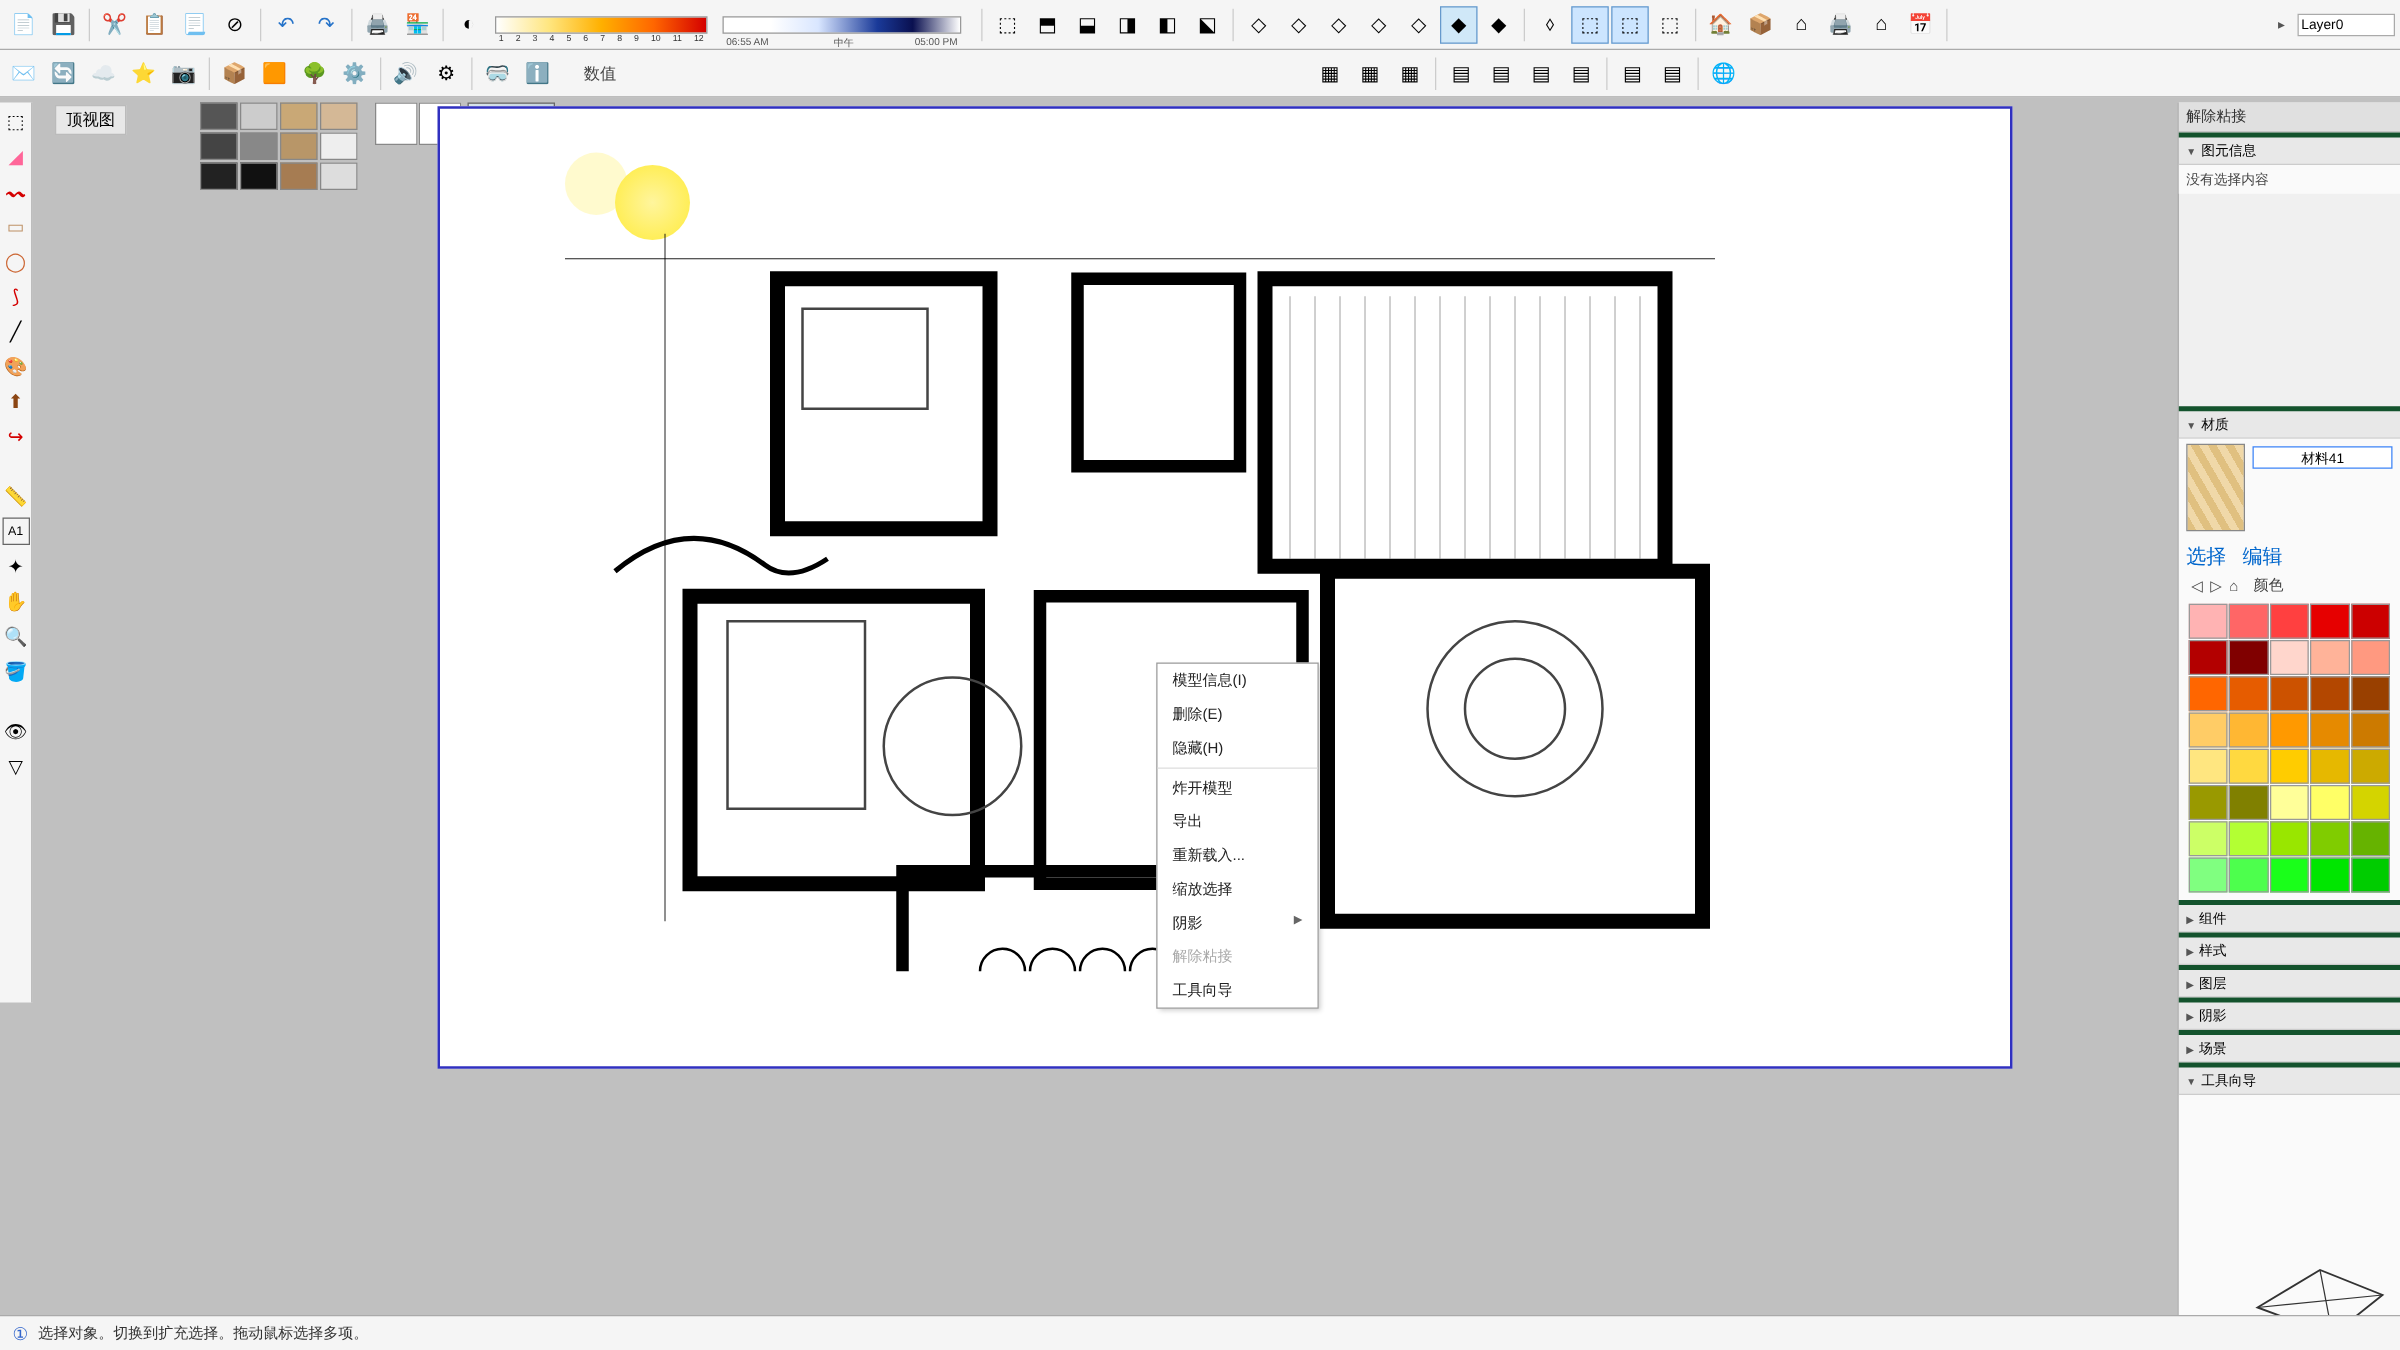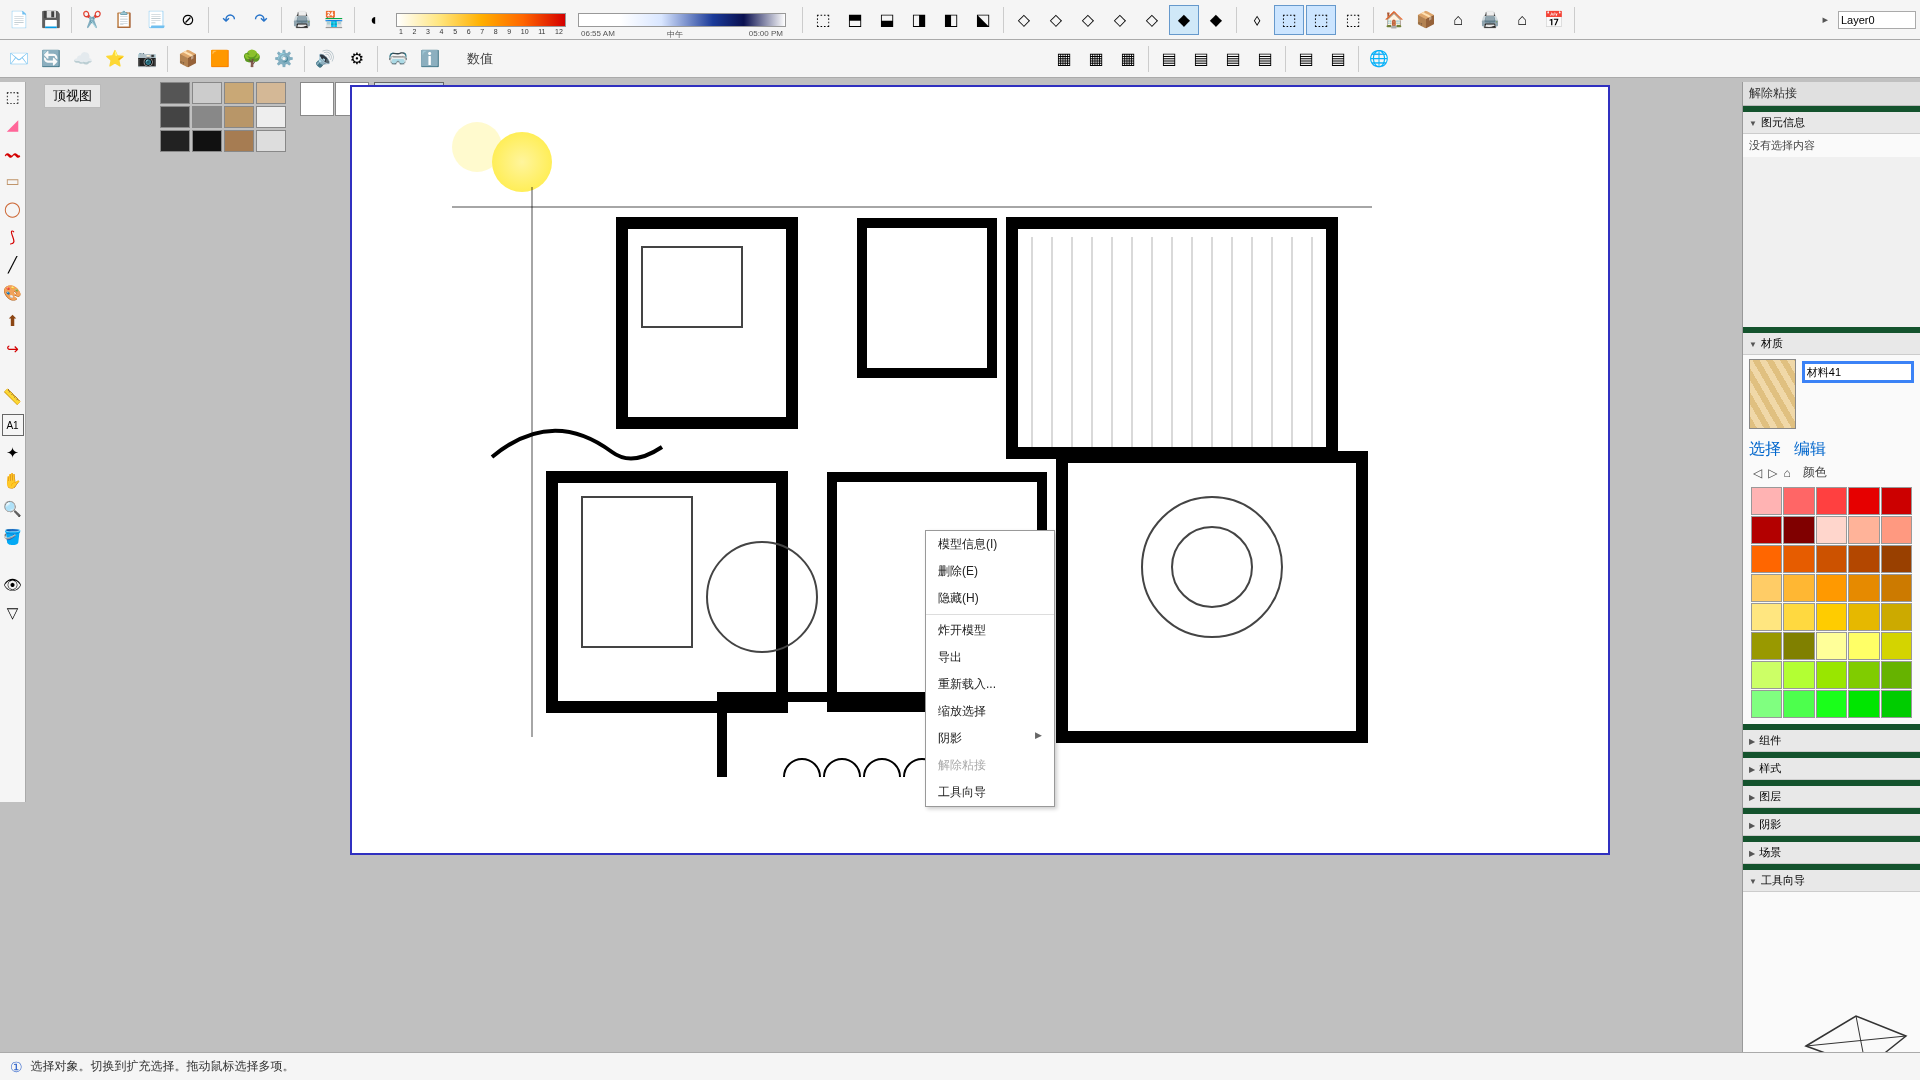--- a/index.html
+++ b/index.html
@@ -4,21 +4,21 @@
 <style>
 * { margin: 0; padding: 0; box-sizing: border-box; }
 body { font-family: "Microsoft YaHei", Arial, sans-serif; font-size: 11px; background: #c0c0c0; overflow: hidden; width: 1920px; height: 1080px; position: relative; }
 
 
 .toolbar-main { background: #f5f5f5; border-bottom: 1px solid #aaa; height: 40px; display: flex; align-items: center; padding: 0 4px; gap: 2px; }
 .tb-btn { width: 30px; height: 30px; display: inline-flex; align-items: center; justify-content: center; border: 1px solid transparent; cursor: pointer; font-size: 16px; }
 .tb-sep { width: 1px; height: 26px; background: #ccc; margin: 0 3px; }
 .time-gradient { width: 170px; height: 14px; background: linear-gradient(to right,#fff,#ffe680,#ffb000,#ff6600,#d40000); border: 1px solid #999; margin-left: 4px; position: relative; }
 .time-labels { position: absolute; top: 14px; left: 0; width: 100%; display: flex; justify-content: space-between; font-size: 7px; padding: 0 2px; color: #333; }
-.time-gradient2 { width: 208px; height: 14px; background: linear-gradient(to right,#fff 0%,#fff 20%,#d9e6ff 40%,#1a3a99 65%,#0a1050 80%,#fff 100%); border:1px solid #999; margin-left: 10px; position: relative; }
+.time-gradient2 { width: 191px; height: 14px; background: linear-gradient(to right,#fff 0%,#fff 20%,#d9e6ff 40%,#1a3a99 65%,#0a1050 80%,#fff 100%); border:1px solid #999; margin-left: 10px; position: relative; }
 .time-text { position: absolute; font-size: 8px; color: #555; }
 
 
 .toolbar-second { background: #f5f5f5; border-bottom: 1px solid #aaa; height: 38px; display: flex; align-items: center; padding: 0 4px; gap: 2px; }
 .label-box { margin-left: 20px; font-size: 13px; color: #444; }
 
 
 .tool-left { position: absolute; left: 0; top: 82px; width: 26px; background: #f5f5f5; border-right: 1px solid #aaa; display: flex; flex-direction: column; align-items: center; padding: 4px 0; gap: 6px; height: 720px; }
 .tl-btn { width: 22px; height: 22px; display: flex; align-items: center; justify-content: center; cursor: pointer; font-size: 15px; }
 
@@ -37,25 +37,25 @@
 
 .context-menu { position: absolute; left: 925px; top: 530px; width: 130px; background: #fff; border: 1px solid #999; box-shadow: 2px 2px 4px rgba(0,0,0,0.2); z-index: 100; font-size: 12px; }
 .cm-item { padding: 5px 12px; cursor: pointer; color: #222; }
 .cm-item.disabled { color: #aaa; cursor: default; }
 .cm-sep { height: 1px; background: #ddd; margin: 2px 0; }
 .cm-arrow { float: right; color: #666; font-size: 9px; }
 
 
 .right-panel { position: absolute; right: 0; top: 82px; width: 178px; bottom: 0; background: #f0f0f0; border-left: 1px solid #999; display: flex; flex-direction: column; }
 .panel-header { background: #e0e0e0; border-bottom: 1px solid #bbb; padding: 3px 6px; font-size: 12px; color: #333; }
-.panel-sec { background: #e8e8e8; border-top: 6px solid #14532d; border-bottom: 1px solid #ccc; padding: 3px 6px; font-size: 11px; cursor: pointer; }
+.panel-sec { background: #e8e8e8; border-top: 4px solid #14532d; border-bottom: 1px solid #ccc; padding: 3px 6px; font-size: 11px; cursor: pointer; }
 .panel-sec::before { content: "▶"; font-size: 8px; margin-right: 4px; color: #555; }
 .panel-sec.expanded::before { content: "▼"; }
 .panel-body { padding: 4px 6px; font-size: 11px; color: #444; background: #fafafa; }
-.mat-name-input { width: 100%; font-size: 11px; padding: 2px; border: 3px solid #3b82f6; margin-top: 2px; }
+.mat-name-input { width: 100%; font-size: 11px; padding: 2px; border: 1px solid #3b82f6; margin-top: 2px; text-align: center; }
 .mat-big { width: 70px; height: 70px; border: 1px solid #888; background: repeating-linear-gradient(60deg,#e0c080 0,#e0c080 6px,#f0d8a8 6px,#f0d8a8 12px); margin-bottom: 4px; }
 .mat-link { color: #0066cc; cursor: pointer; font-size: 16px; margin-right: 10px; }
 .color-nav { display: flex; align-items: center; gap: 6px; padding: 4px; }
 .color-nav span { cursor: pointer; font-size: 12px; }
 .color-grid { display: grid; grid-template-columns: repeat(5, 1fr); gap: 1px; padding: 2px; }
 .color-cell { height: 28px; border: 1px solid #999; cursor: pointer; }
 .layer-input { position: absolute; right: 8px; top: 20px; width: 64px; font-size: 11px; padding: 2px; border: 1px solid #aaa; background: #fff; }
 
 
 .statusbar { position: absolute; left: 0; right: 0; bottom: 0; height: 28px; background: #f5f5f5; border-top: 1px solid #aaa; display: flex; align-items: center; padding: 0 10px; font-size: 12px; color: #333; gap: 8px; }

